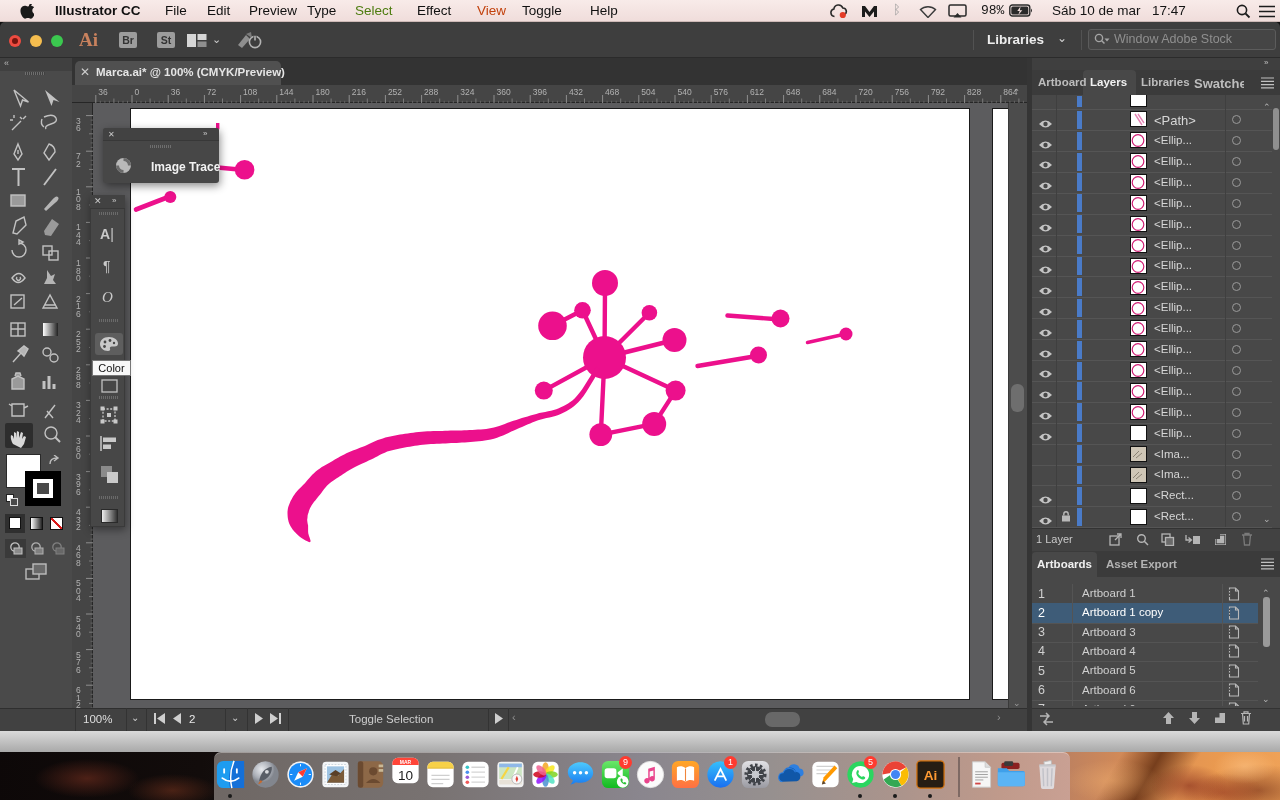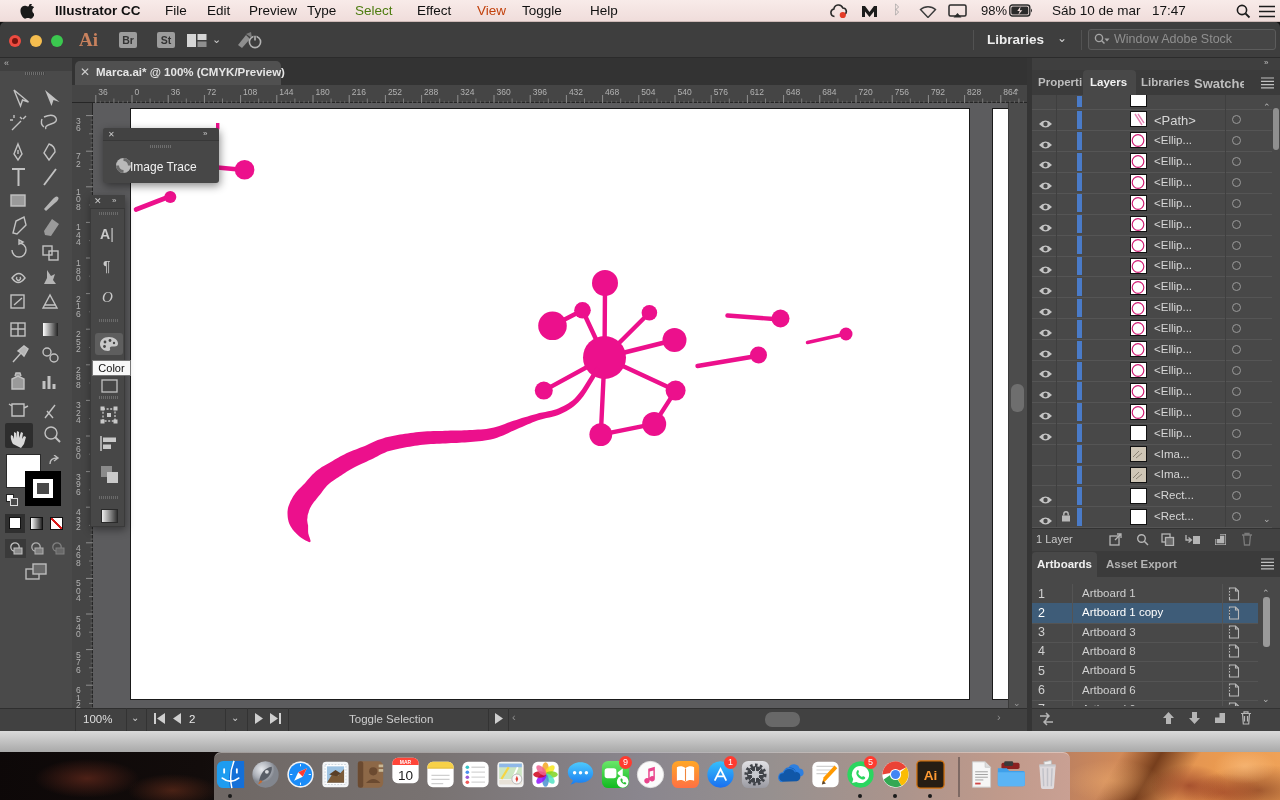--- a/index.html
+++ b/index.html
@@ -32,21 +32,21 @@
     <path fill="#1c1c1c" d="M1 13 V2 h3 l4.5 6 L13 2 h3 v11 h-3 V7.5 L8.5 13 4 7.5 V13 Z"></path>
   </svg>
 <div class="ab" style="left:893px;top:2px;font-size:13px;color:#9b9b9b;">ᛒ</div>
 <svg class="ab" style="left:919px;top:5px" width="18" height="13" viewBox="0 0 18 13">
     <path d="M1.5 4.5 C5.5 .8 12.5 .8 16.5 4.5 L9 12.5 Z" fill="none" stroke="#3a3a3a" stroke-width="1.4"></path>
   </svg>
 <svg class="ab" style="left:948px;top:4px" width="19" height="14" viewBox="0 0 19 14">
     <rect x="1" y="1" width="17" height="11" rx="1.5" fill="none" stroke="#2a2a2a" stroke-width="1.5"></rect>
     <path d="M5.5 13.5 h8 l-4 -4.5 Z" fill="#2a2a2a"></path>
   </svg>
-<div class="ab" style="left:981px;top:3px;font-size:13px;color:#141414;">98%</div>
+<div class="ab" style="left:981px;top:3px;font-size:13px;color:#141414;font-family:Liberation Mono, monospace;">98%</div>
 <svg class="ab" style="left:1009px;top:4px" width="24" height="14" viewBox="0 0 24 14">
     <rect x="0.8" y="1" width="20" height="11" rx="2.5" fill="none" stroke="#2a2a2a" stroke-width="1.4"></rect>
     <rect x="2.3" y="2.5" width="17" height="8" rx="1.5" fill="#2a2a2a"></rect>
     <path d="M22 4.5 v4 q2-2 0-4z" fill="#2a2a2a"></path>
     <path d="M11.5 2.5 l-3.2 4.4 h2.4 l-1.4 4.2 4-4.9 h-2.4 z" fill="#f0dddb"></path>
   </svg>
 <div class="ab" style="left:1052px;top:3px;font-size:13.5px;color:#141414;">Sáb 10 de mar</div>
 <div class="ab" style="left:1152px;top:3px;font-size:13.5px;color:#141414;">17:47</div>
 <svg class="ab" style="left:1236px;top:4px" width="15" height="15" viewBox="0 0 15 15">
     <circle cx="6" cy="6" r="4.6" fill="none" stroke="#1c1c1c" stroke-width="1.6"></circle>
@@ -652,21 +652,21 @@
 <div class="ab" style="left:103px;top:128px;width:116px;height:55px;background:#474747;border-radius:3px;box-shadow:1px 3px 8px rgba(0,0,0,.45);"></div>
 <div class="ab" style="left:103px;top:128px;width:116px;height:13px;background:#424242;border-bottom:1px solid #383838;border-radius:3px 3px 0 0;"></div>
 <div class="ab" style="left:108px;top:130px;font-size:8px;color:#c9c9c9;">✕</div>
 <div class="ab" style="left:203px;top:129px;font-size:8px;color:#c9c9c9;letter-spacing:1px;">»</div>
 <div class="ab" style="left:150px;top:145px;width:22px;height:3px;background:repeating-linear-gradient(90deg,#6e6e6e 0 1px,#474747 1px 2px);"></div>
 <svg class="ab" style="left:113px;top:155px" width="21" height="21" viewBox="0 0 21 21">
     <circle cx="10.5" cy="10.5" r="7.5" fill="#b9b9b9"></circle>
     <path d="M10.5 3 a7.5 7.5 0 0 1 7.5 7.5 h-3 a4.5 4.5 0 0 0 -4.5-4.5 z" fill="#6a6a6a"></path>
     <path d="M10.5 18 a7.5 7.5 0 0 1 -7.5-7.5 h3 a4.5 4.5 0 0 0 4.5 4.5 z" fill="#6a6a6a"></path>
   </svg>
-<div class="ab" style="left:130px;top:160px;font-size:12px;font-weight:normal;color:#f2f2f2;">Image Trace</div>
+<div class="ab" style="left:151px;top:160px;font-size:12px;font-weight:bold;color:#f2f2f2;">Image Trace</div>
 <div class="ab" style="left:90px;top:195px;width:35px;height:332px;background:#474747;border:1px solid #3a3a3a;box-shadow:1px 3px 8px rgba(0,0,0,.4);"></div>
 <div class="ab" style="left:90px;top:195px;width:35px;height:14px;background:#424242;border-bottom:1px solid #383838;"></div>
 <div class="ab" style="left:94px;top:196px;font-size:9px;color:#c9c9c9;">✕</div>
 <div class="ab" style="left:112px;top:196px;font-size:8px;color:#c9c9c9;">»</div>
 <div class="ab" style="left:99px;top:212px;width:20px;height:3px;background:repeating-linear-gradient(90deg,#6a6a6a 0 1px,#474747 1px 2px);"></div>
 <div class="ab" style="left:99px;top:319px;width:20px;height:3px;background:repeating-linear-gradient(90deg,#6a6a6a 0 1px,#474747 1px 2px);"></div>
 <div class="ab" style="left:99px;top:396px;width:20px;height:3px;background:repeating-linear-gradient(90deg,#6a6a6a 0 1px,#474747 1px 2px);"></div>
 <div class="ab" style="left:99px;top:496px;width:20px;height:3px;background:repeating-linear-gradient(90deg,#6a6a6a 0 1px,#474747 1px 2px);"></div>
 <div class="ab" style="left:100px;top:226px;font-size:14px;color:#c9c9c9;font-weight:bold;">A<span style="font-weight:normal">|</span></div>
 <div class="ab" style="left:103px;top:258px;font-size:14px;color:#c9c9c9;">¶</div>
@@ -704,21 +704,21 @@
     <rect x="1" y="1" width="11" height="11" fill="#8a8a8a"></rect>
     <rect x="7" y="7" width="11" height="11" fill="#c9c9c9"></rect>
   </svg>
 <div class="ab" style="left:101px;top:509px;width:17px;height:14px;background:linear-gradient(90deg,#eee,#333);border:1px solid #2a2a2a;"></div>
 <div class="ab" style="left:1027px;top:58px;width:5px;height:673px;background:#353535;"></div>
 <div class="ab" style="left:1032px;top:58px;width:248px;height:673px;background:#484848;"></div>
 <div class="ab" style="left:1032px;top:58px;width:248px;height:12px;background:#3f3f3f;"></div>
 <div class="ab" style="left:1264px;top:58px;font-size:8px;color:#c0c0c0;">»</div>
 <div class="ab" style="left:1032px;top:70px;width:248px;height:25px;background:#3b3b3b;"></div>
 <div class="ab" style="left:1083px;top:70px;width:53px;height:25px;background:#484848;border-radius:4px 4px 0 0;"></div>
-<div class="ab" style="left:1038px;top:76px;font-size:11.5px;font-weight:bold;color:#bdbdbd;">Properti</div>
+<div class="ab" style="left:1038px;top:76px;font-size:11.5px;font-weight:bold;color:#bdbdbd;">Artboard</div>
 <div class="ab" style="left:1090px;top:76px;font-size:11.5px;font-weight:bold;color:#f2f2f2;">Layers</div>
 <div class="ab" style="left:1141px;top:76px;font-size:11.5px;font-weight:bold;color:#bdbdbd;">Libraries</div>
 <div class="ab" style="left:1194px;top:76px;font-size:13px;font-weight:bold;color:#bdbdbd;width:50px;overflow:hidden;white-space:nowrap;">Swatches</div>
 <svg class="ab" style="left:1261px;top:77px" width="13" height="12" viewBox="0 0 13 12">
     <g stroke="#c0c0c0" stroke-width="1.2">
       <path d="M0 1 h13 M0 4.3 h13 M0 7.6 h13 M0 10.9 h13"></path>
     </g>
   </svg>
 <div class="ab" style="left:1077px;top:96px;width:4.5px;height:11px;background:#4a7bc8;"></div>
 <div class="ab" style="left:1130px;top:95px;width:17px;height:12px;background:#fff;border:1.5px solid #111;border-top:none;"></div>
@@ -992,21 +992,21 @@
 <div class="ab" style="left:1032px;top:622.6px;width:226px;height:1px;background:#545454;"></div>
 <div class="ab" style="left:1038px;top:625.1px;font-size:12.5px;color:#d0d0d0;">3</div>
 <div class="ab" style="left:1082px;top:625.6px;font-size:11.5px;color:#cfcfcf;">Artboard 3</div>
 <svg class="ab" style="left:1228px;top:625.1px" width="12" height="14" viewBox="0 0 12 14">
     <path d="M1.5 1 v12 h9 V4 L7.5 1 Z" fill="none" stroke="#b9b9b9" stroke-width="1.1"></path>
     <path d="M7.5 1 v3 h3" fill="none" stroke="#b9b9b9" stroke-width="1.1"></path>
     <path d="M1.5 2.5 v9" stroke="#484848" stroke-dasharray="1.5 1.5"></path>
   </svg>
 <div class="ab" style="left:1032px;top:641.9px;width:226px;height:1px;background:#545454;"></div>
 <div class="ab" style="left:1038px;top:644.4px;font-size:12.5px;color:#d0d0d0;">4</div>
-<div class="ab" style="left:1082px;top:644.9px;font-size:11.5px;color:#cfcfcf;">Artboard 8</div>
+<div class="ab" style="left:1082px;top:644.9px;font-size:11.5px;color:#cfcfcf;">Artboard 4</div>
 <svg class="ab" style="left:1228px;top:644.4px" width="12" height="14" viewBox="0 0 12 14">
     <path d="M1.5 1 v12 h9 V4 L7.5 1 Z" fill="none" stroke="#b9b9b9" stroke-width="1.1"></path>
     <path d="M7.5 1 v3 h3" fill="none" stroke="#b9b9b9" stroke-width="1.1"></path>
     <path d="M1.5 2.5 v9" stroke="#484848" stroke-dasharray="1.5 1.5"></path>
   </svg>
 <div class="ab" style="left:1032px;top:661.2px;width:226px;height:1px;background:#545454;"></div>
 <div class="ab" style="left:1038px;top:663.7px;font-size:12.5px;color:#d0d0d0;">5</div>
 <div class="ab" style="left:1082px;top:664.2px;font-size:11.5px;color:#cfcfcf;">Artboard 5</div>
 <svg class="ab" style="left:1228px;top:663.7px" width="12" height="14" viewBox="0 0 12 14">
     <path d="M1.5 1 v12 h9 V4 L7.5 1 Z" fill="none" stroke="#b9b9b9" stroke-width="1.1"></path>

